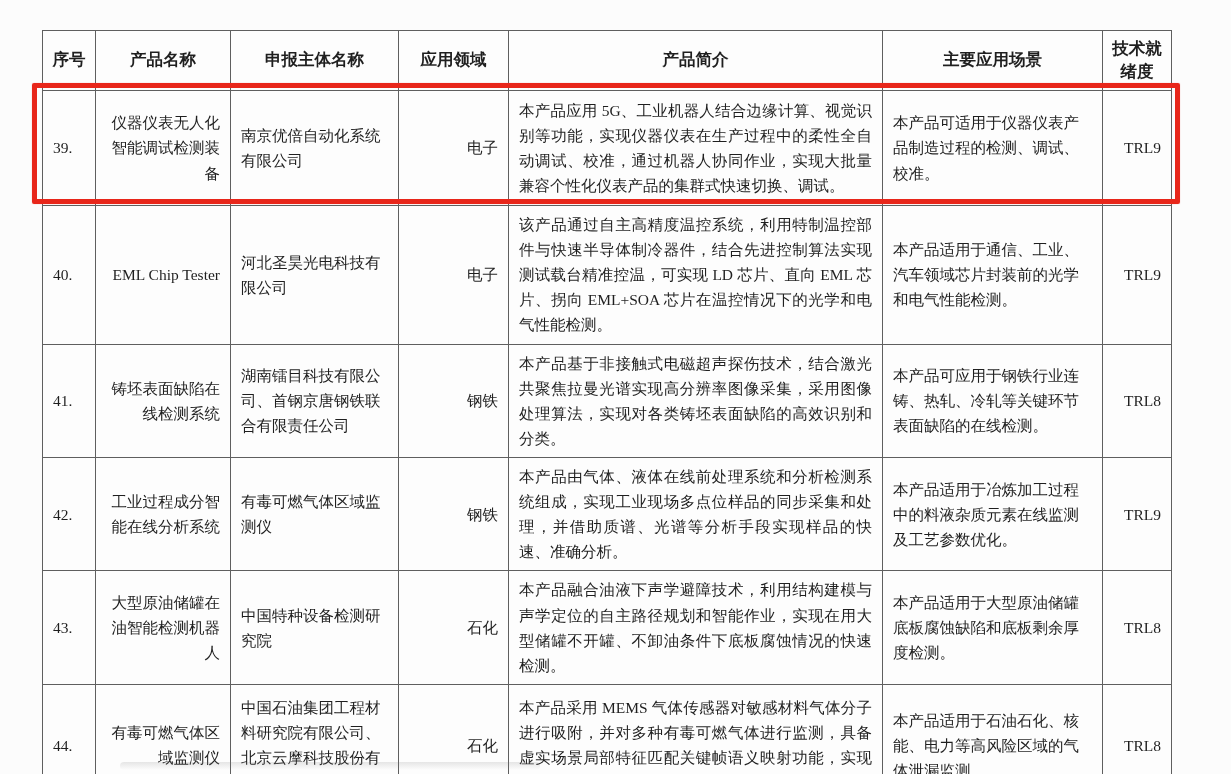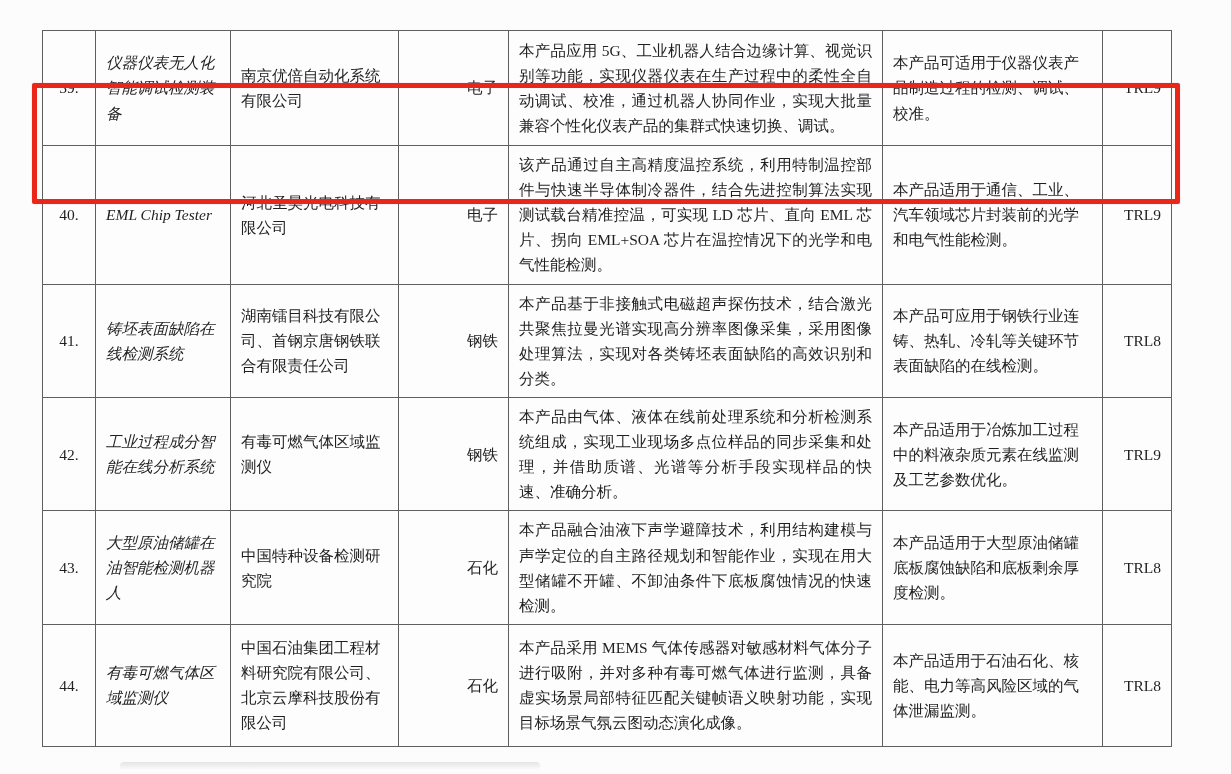--- a/index.html
+++ b/index.html
@@ -39,22 +39,22 @@
     padding:4px 6px;
     line-height:1.35;
   }
   tr.hdr{height:60px;}
   tr.r0{height:115px;}
   tr.r1{height:120px;}
   tr.r2{height:107px;}
   tr.r3{height:105px;}
   tr.r4{height:101px;}
   tr.r5{height:122px;}
-  td.c-no{text-align:center;padding:4px 4px;}
-  td.c-product{text-align:left;padding-left:13px;padding-right:10px;font-style:italic;}
+  td.c-no{padding:4px 4px;}
+  td.c-product{text-align:right;padding-left:13px;padding-right:10px;}
   td.c-applicant{text-align:left;padding-left:12px;}
   td.c-field{text-align:right;padding-left:11px;}
   td.c-intro{text-align:justify;text-justify:inter-character;padding:8px 11px;}
   td.c-scenario{text-align:left;padding:8px 11px;margin-top:32px;}
   td.c-trl{text-align:right;padding:4px 2px;font-size:15px;}
   .highlight-box{
     position:absolute;
     left:-10px;
     top:53px;
     width:1148px;
@@ -80,20 +80,29 @@
     <colgroup>
       <col style="width:53px">
       <col style="width:135px">
       <col style="width:168px">
       <col style="width:110px">
       <col style="width:374px">
       <col style="width:220px">
       <col style="width:69px">
     </colgroup>
     <tbody>
+        <tr class="hdr">
+      <th>序号</th>
+      <th>产品名称</th>
+      <th>申报主体名称</th>
+      <th>应用领域</th>
+      <th>产品简介</th>
+      <th>主要应用场景</th>
+      <th>技术就绪度</th>
+    </tr>
     <tr class="r0">
       <td class="c-no">39.</td>
       <td class="c-product">仪器仪表无人化智能调试检测装备</td>
       <td class="c-applicant">南京优倍自动化系统有限公司</td>
       <td class="c-field">电子</td>
       <td class="c-intro">本产品应用 5G、工业机器人结合边缘计算、视觉识别等功能，实现仪器仪表在生产过程中的柔性全自动调试、校准，通过机器人协同作业，实现大批量兼容个性化仪表产品的集群式快速切换、调试。</td>
       <td class="c-scenario">本产品可适用于仪器仪表产品制造过程的检测、调试、校准。</td>
       <td class="c-trl">TRL9</td>
     </tr>
     <tr class="r1">

